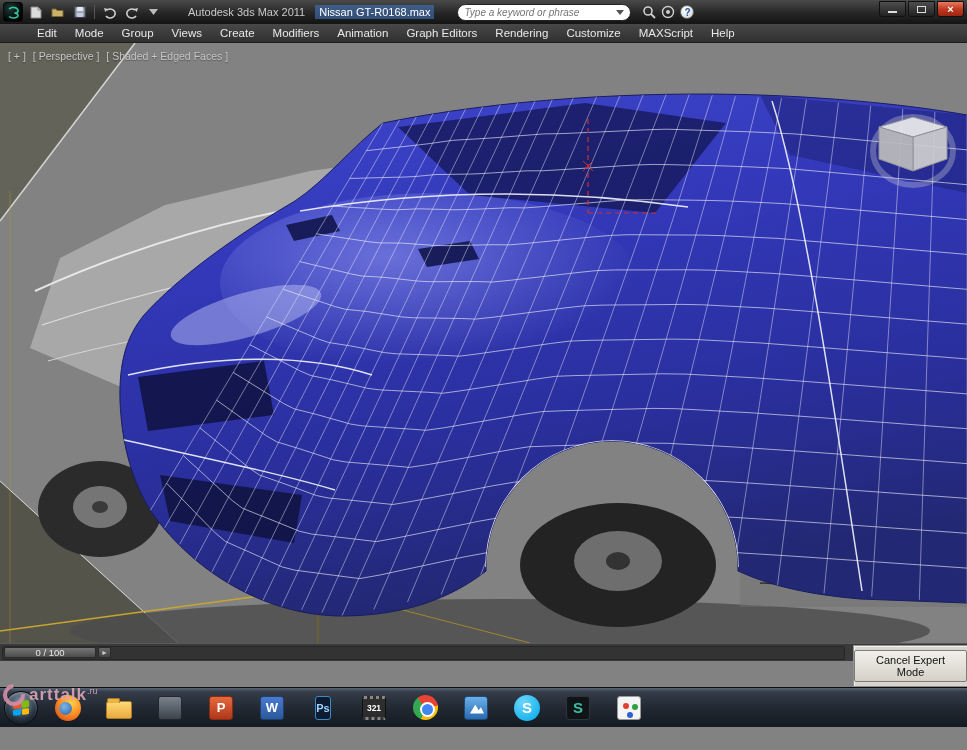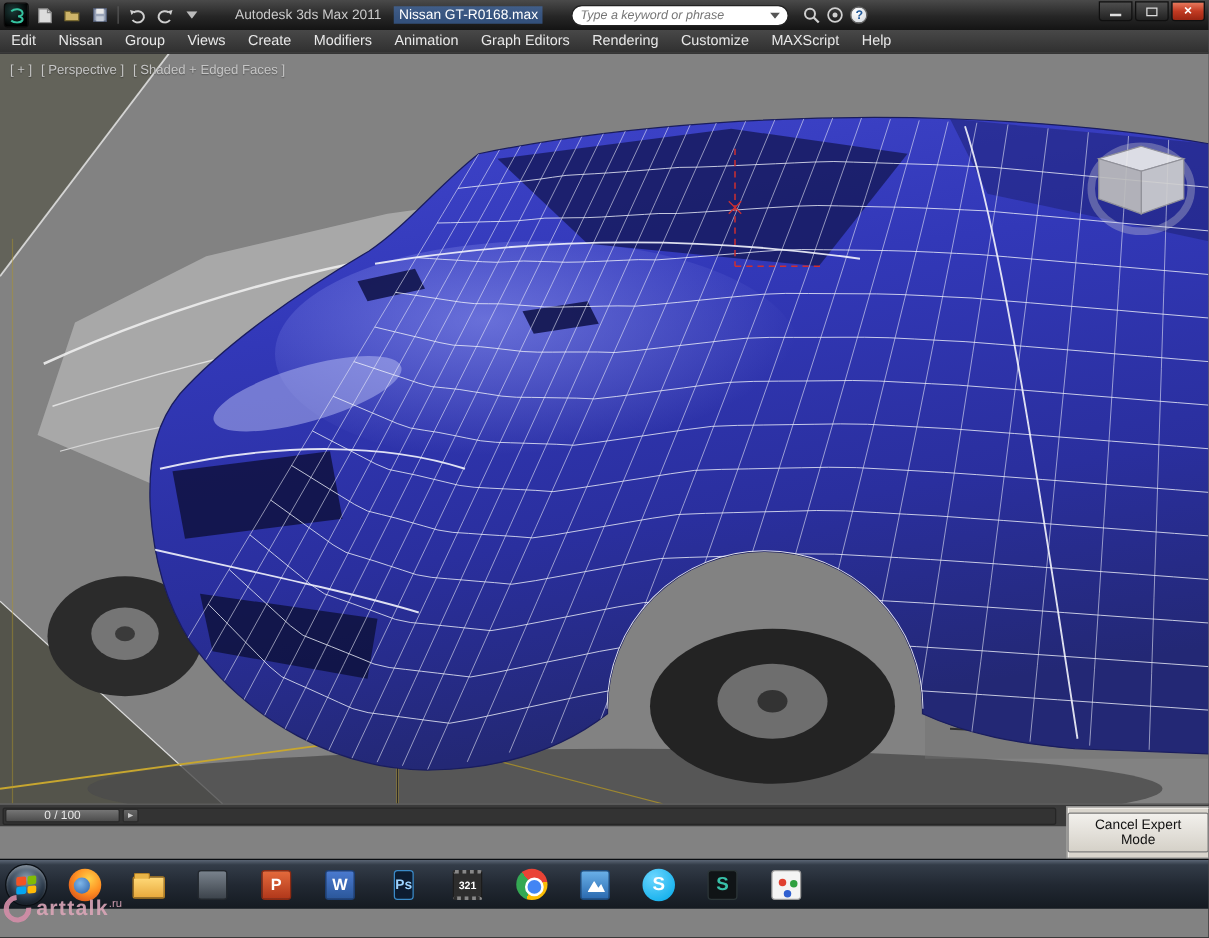--- a/index.html
+++ b/index.html
@@ -18,21 +18,21 @@
   .searchbox input{flex:1;border:none;outline:none;background:transparent;font-style:italic;font-size:10px;color:#777;font-family:"Liberation Sans",sans-serif;min-width:0}
   .infoicons{display:flex;align-items:center;gap:5px;margin-left:8px}
   .helpcirc{width:14px;height:14px;border-radius:50%;background:radial-gradient(circle at 35% 30%,#fff,#cfd4da);color:#235a9a;font-size:10px;font-weight:bold;display:flex;align-items:center;justify-content:center;border:1px solid #666}
   .winbtns{margin-left:auto;display:flex;gap:2px;align-self:flex-start;padding-top:1px}
   .winbtn{width:27px;height:16px;display:flex;align-items:center;justify-content:center;background:linear-gradient(#4e4e4e,#222);border:1px solid #101010;border-radius:0 0 3px 3px}
   .winbtn .minbar{width:9px;height:2px;background:#ddd;margin-top:6px}
   .winbtn .maxbox{width:9px;height:7px;border:1px solid #ddd}
   .winbtn.close{background:linear-gradient(#e87a5e,#c13a22 50%,#9a2512);color:#fff;font-size:11px;font-weight:bold}
 
   
-  .menubar{position:absolute;top:24px;left:0;right:0;height:19px;background:linear-gradient(#484848,#303030);display:flex;align-items:center;z-index:29;border-bottom:1px solid #1d1d1d}
+  .menubar{position:absolute;top:24px;left:0;right:0;height:19px;background:linear-gradient(#484848,#303030);display:flex;align-items:center;padding-left:28px;z-index:29;border-bottom:1px solid #1d1d1d}
   .menubar span{color:#e8e8e8;font-size:11.5px;padding:0 9px;cursor:default;white-space:nowrap}
 
   
   .viewport{position:absolute;top:43px;left:0;width:967px;height:600px;background:#828282;overflow:hidden}
   .viewport svg{display:block}
   .vp-label{position:absolute;top:7px;left:8px;display:flex;gap:7px;z-index:5;font-size:10.5px;color:#c6c6c6;text-shadow:0 1px 1px rgba(0,0,0,.35)}
 
   
   .timerow{position:absolute;top:643px;left:0;right:0;height:18px;background:#3a3a3a;border-top:1px solid #5a5a5a;display:flex;align-items:center;padding:0 2px;z-index:10}
   .timetrack{position:relative;flex:1;height:14px;background:#333;border:1px solid #262626;border-radius:2px;display:flex;align-items:center;padding:0 1px;margin-right:120px}
@@ -81,21 +81,21 @@
   .tray{display:flex;align-items:center;gap:6px}
   .trayarrow{color:#cfcfcf;font-size:7px}
   .clock{text-align:center;color:#eceff3;font-size:10px;line-height:11px;padding:0 4px}
   .sliver{width:10px;height:40px;border-left:1px solid #5a6472;background:linear-gradient(#39424d,#1c2229)}
 
   
   .bottomstrip{position:absolute;top:727px;left:0;right:0;height:23px;background:linear-gradient(#19202e,#0d1220);display:flex;align-items:center;justify-content:flex-end;padding-right:9px;z-index:19}
   .bottomstrip span{color:#c2c9d6;font-size:11px}
 
   
-  .watermark{position:absolute;left:3px;top:716px;display:flex;align-items:center;gap:4px;z-index:25;opacity:.9}
+  .watermark{position:absolute;left:3px;top:684px;display:flex;align-items:center;gap:4px;z-index:25;opacity:.9}
   .wm-ring{width:22px;height:22px;border-radius:50%;border:4px solid #d48ea8;border-top-color:transparent;transform:rotate(40deg)}
   .wm-text{color:#dba6b8;font-size:17px;font-weight:bold;letter-spacing:1px}
   .wm-suffix{color:#dba6b8;font-size:9px;vertical-align:super}
 </style>
 </head>
 <body>
 
 <div class="screen">
 
   <div class="titlebar">
@@ -167,21 +167,21 @@
         </div>
       <div class="winbtn">
           <span class="maxbox"></span>
         </div>
       <div class="winbtn close">×</div>
     </div>
   </div>
 
   <div class="menubar">
     <span>Edit</span>
-    <span>Nissan</span>
+    <span>Mode</span>
     <span>Group</span>
     <span>Views</span>
     <span>Create</span>
     <span>Modifiers</span>
     <span>Animation</span>
     <span>Graph Editors</span>
     <span>Rendering</span>
     <span>Customize</span>
     <span>MAXScript</span>
     <span>Help</span>

